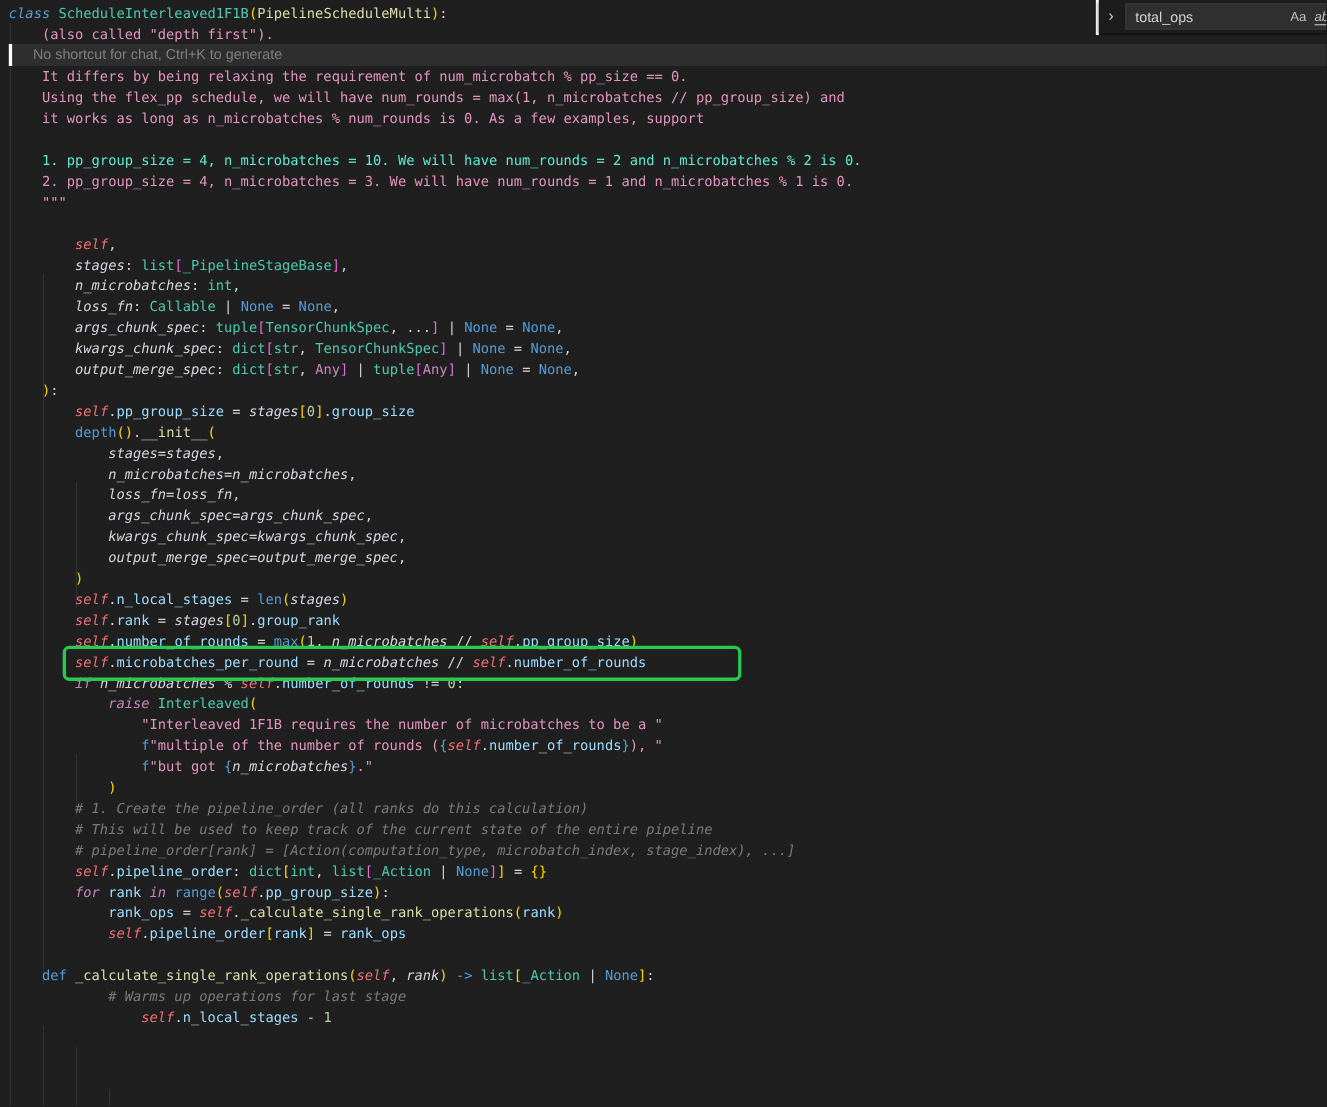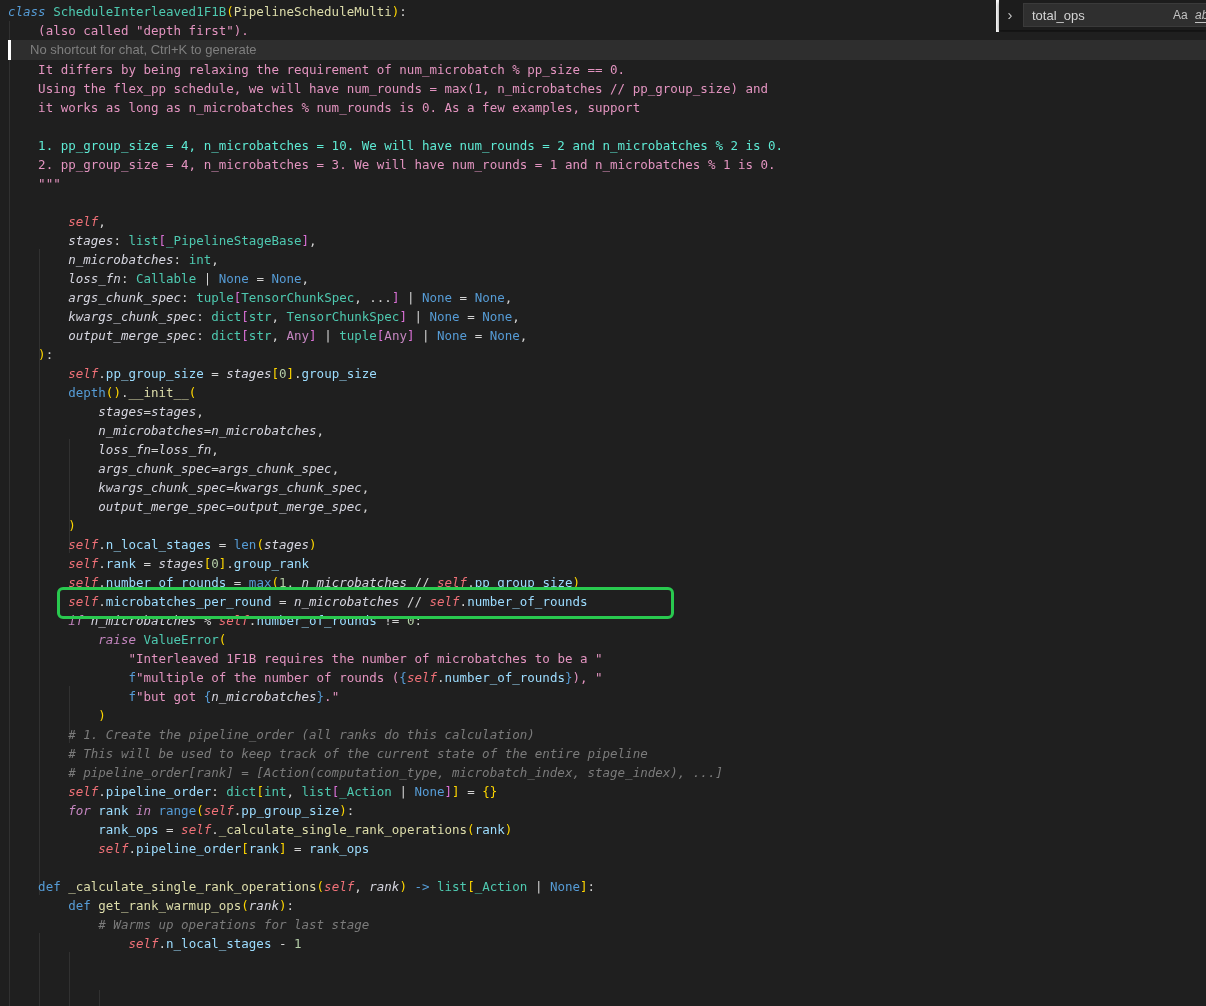--- a/index.html
+++ b/index.html
@@ -74,35 +74,34 @@
       <div class="row"><span style="color: rgb(212, 212, 212);">            </span><span style="color: rgb(214, 214, 224); font-style: italic;">loss_fn</span><span style="color: rgb(212, 212, 212);">=</span><span style="color: rgb(214, 214, 224); font-style: italic;">loss_fn</span><span style="color: rgb(212, 212, 212);">,</span></div>
       <div class="row"><span style="color: rgb(212, 212, 212);">            </span><span style="color: rgb(214, 214, 224); font-style: italic;">args_chunk_spec</span><span style="color: rgb(212, 212, 212);">=</span><span style="color: rgb(214, 214, 224); font-style: italic;">args_chunk_spec</span><span style="color: rgb(212, 212, 212);">,</span></div>
       <div class="row"><span style="color: rgb(212, 212, 212);">            </span><span style="color: rgb(214, 214, 224); font-style: italic;">kwargs_chunk_spec</span><span style="color: rgb(212, 212, 212);">=</span><span style="color: rgb(214, 214, 224); font-style: italic;">kwargs_chunk_spec</span><span style="color: rgb(212, 212, 212);">,</span></div>
       <div class="row"><span style="color: rgb(212, 212, 212);">            </span><span style="color: rgb(214, 214, 224); font-style: italic;">output_merge_spec</span><span style="color: rgb(212, 212, 212);">=</span><span style="color: rgb(214, 214, 224); font-style: italic;">output_merge_spec</span><span style="color: rgb(212, 212, 212);">,</span></div>
       <div class="row"><span style="color: rgb(212, 212, 212);">        </span><span style="color: rgb(255, 215, 0);">)</span></div>
       <div class="row"><span style="color: rgb(212, 212, 212);">        </span><span style="color: rgb(240, 113, 120); font-style: italic;">self</span><span style="color: rgb(212, 212, 212);">.</span><span style="color: rgb(156, 220, 254);">n_local_stages</span><span style="color: rgb(212, 212, 212);"> = </span><span style="color: rgb(86, 156, 214);">len</span><span style="color: rgb(255, 215, 0);">(</span><span style="color: rgb(214, 214, 224); font-style: italic;">stages</span><span style="color: rgb(255, 215, 0);">)</span></div>
       <div class="row"><span style="color: rgb(212, 212, 212);">        </span><span style="color: rgb(240, 113, 120); font-style: italic;">self</span><span style="color: rgb(212, 212, 212);">.</span><span style="color: rgb(156, 220, 254);">rank</span><span style="color: rgb(212, 212, 212);"> = </span><span style="color: rgb(214, 214, 224); font-style: italic;">stages</span><span style="color: rgb(255, 215, 0);">[</span><span style="color: rgb(181, 206, 168);">0</span><span style="color: rgb(255, 215, 0);">]</span><span style="color: rgb(212, 212, 212);">.</span><span style="color: rgb(156, 220, 254);">group_rank</span></div>
       <div class="row"><span style="color: rgb(212, 212, 212);">        </span><span style="color: rgb(240, 113, 120); font-style: italic;">self</span><span style="color: rgb(212, 212, 212);">.</span><span style="color: rgb(156, 220, 254);">number_of_rounds</span><span style="color: rgb(212, 212, 212);"> = </span><span style="color: rgb(86, 156, 214);">max</span><span style="color: rgb(255, 215, 0);">(</span><span style="color: rgb(181, 206, 168);">1</span><span style="color: rgb(212, 212, 212);">, </span><span style="color: rgb(214, 214, 224); font-style: italic;">n_microbatches</span><span style="color: rgb(212, 212, 212);"> // </span><span style="color: rgb(240, 113, 120); font-style: italic;">self</span><span style="color: rgb(212, 212, 212);">.</span><span style="color: rgb(156, 220, 254);">pp_group_size</span><span style="color: rgb(255, 215, 0);">)</span></div>
       <div class="row" style="z-index: 6;"><span style="color: rgb(212, 212, 212);">        </span><span style="color: rgb(240, 113, 120); font-style: italic;">self</span><span style="color: rgb(212, 212, 212);">.</span><span style="color: rgb(156, 220, 254);">microbatches_per_round</span><span style="color: rgb(212, 212, 212);"> = </span><span style="color: rgb(214, 214, 224); font-style: italic;">n_microbatches</span><span style="color: rgb(212, 212, 212);"> // </span><span style="color: rgb(240, 113, 120); font-style: italic;">self</span><span style="color: rgb(212, 212, 212);">.</span><span style="color: rgb(156, 220, 254);">number_of_rounds</span><div class="green-box" style="border-color: rgb(41, 201, 79);"></div></div>
       <div class="row"><span style="color: rgb(212, 212, 212);">        </span><span style="color: rgb(197, 134, 192); font-style: italic;">if </span><span style="color: rgb(214, 214, 224); font-style: italic;">n_microbatches</span><span style="color: rgb(212, 212, 212);"> % </span><span style="color: rgb(240, 113, 120); font-style: italic;">self</span><span style="color: rgb(212, 212, 212);">.</span><span style="color: rgb(156, 220, 254);">number_of_rounds</span><span style="color: rgb(212, 212, 212);"> != </span><span style="color: rgb(181, 206, 168);">0</span><span style="color: rgb(212, 212, 212);">:</span></div>
-      <div class="row"><span style="color: rgb(212, 212, 212);">            </span><span style="color: rgb(197, 134, 192); font-style: italic;">raise </span><span style="color: rgb(78, 201, 176);">ValueError</span><span style="color: rgb(255, 215, 0);">(</span></div>
+      <div class="row"><span style="color: rgb(212, 212, 212);">            </span><span style="color: rgb(197, 134, 192); font-style: italic;">raise </span><span style="color: rgb(78, 201, 176);">Interleaved</span><span style="color: rgb(255, 215, 0);">(</span></div>
       <div class="row"><span style="color: rgb(212, 212, 212);">                </span><span style="color: rgb(227, 148, 192);">"Interleaved 1F1B requires the number of microbatches to be a "</span></div>
       <div class="row"><span style="color: rgb(212, 212, 212);">                </span><span style="color: rgb(86, 156, 214);">f</span><span style="color: rgb(227, 148, 192);">"multiple of the number of rounds (</span><span style="color: rgb(86, 156, 214);">{</span><span style="color: rgb(240, 113, 120); font-style: italic;">self</span><span style="color: rgb(212, 212, 212);">.</span><span style="color: rgb(156, 220, 254);">number_of_rounds</span><span style="color: rgb(86, 156, 214);">}</span><span style="color: rgb(227, 148, 192);">), "</span></div>
       <div class="row"><span style="color: rgb(212, 212, 212);">                </span><span style="color: rgb(86, 156, 214);">f</span><span style="color: rgb(227, 148, 192);">"but got </span><span style="color: rgb(86, 156, 214);">{</span><span style="color: rgb(214, 214, 224); font-style: italic;">n_microbatches</span><span style="color: rgb(86, 156, 214);">}</span><span style="color: rgb(227, 148, 192);">."</span></div>
       <div class="row"><span style="color: rgb(212, 212, 212);">            </span><span style="color: rgb(255, 215, 0);">)</span></div>
       <div class="row"><span style="color: rgb(123, 123, 123); font-style: italic;">        # 1. Create the pipeline_order (all ranks do this calculation)</span></div>
       <div class="row"><span style="color: rgb(123, 123, 123); font-style: italic;">        # This will be used to keep track of the current state of the entire pipeline</span></div>
       <div class="row"><span style="color: rgb(123, 123, 123); font-style: italic;">        # pipeline_order[rank] = [Action(computation_type, microbatch_index, stage_index), ...]</span></div>
       <div class="row"><span style="color: rgb(212, 212, 212);">        </span><span style="color: rgb(240, 113, 120); font-style: italic;">self</span><span style="color: rgb(212, 212, 212);">.</span><span style="color: rgb(156, 220, 254);">pipeline_order</span><span style="color: rgb(212, 212, 212);">: </span><span style="color: rgb(78, 201, 176);">dict</span><span style="color: rgb(255, 215, 0);">[</span><span style="color: rgb(78, 201, 176);">int</span><span style="color: rgb(212, 212, 212);">, </span><span style="color: rgb(78, 201, 176);">list</span><span style="color: rgb(218, 112, 214);">[</span><span style="color: rgb(78, 201, 176);">_Action</span><span style="color: rgb(212, 212, 212);"> | </span><span style="color: rgb(86, 156, 214);">None</span><span style="color: rgb(218, 112, 214);">]</span><span style="color: rgb(255, 215, 0);">]</span><span style="color: rgb(212, 212, 212);"> = </span><span style="color: rgb(255, 215, 0);">{}</span></div>
       <div class="row"><span style="color: rgb(212, 212, 212);">        </span><span style="color: rgb(197, 134, 192); font-style: italic;">for </span><span style="color: rgb(156, 220, 254);">rank</span><span style="color: rgb(197, 134, 192); font-style: italic;"> in </span><span style="color: rgb(86, 156, 214);">range</span><span style="color: rgb(255, 215, 0);">(</span><span style="color: rgb(240, 113, 120); font-style: italic;">self</span><span style="color: rgb(212, 212, 212);">.</span><span style="color: rgb(156, 220, 254);">pp_group_size</span><span style="color: rgb(255, 215, 0);">)</span><span style="color: rgb(212, 212, 212);">:</span></div>
       <div class="row"><span style="color: rgb(212, 212, 212);">            </span><span style="color: rgb(156, 220, 254);">rank_ops</span><span style="color: rgb(212, 212, 212);"> = </span><span style="color: rgb(240, 113, 120); font-style: italic;">self</span><span style="color: rgb(212, 212, 212);">.</span><span style="color: rgb(220, 220, 170);">_calculate_single_rank_operations</span><span style="color: rgb(255, 215, 0);">(</span><span style="color: rgb(156, 220, 254);">rank</span><span style="color: rgb(255, 215, 0);">)</span></div>
       <div class="row"><span style="color: rgb(212, 212, 212);">            </span><span style="color: rgb(240, 113, 120); font-style: italic;">self</span><span style="color: rgb(212, 212, 212);">.</span><span style="color: rgb(156, 220, 254);">pipeline_order</span><span style="color: rgb(255, 215, 0);">[</span><span style="color: rgb(156, 220, 254);">rank</span><span style="color: rgb(255, 215, 0);">]</span><span style="color: rgb(212, 212, 212);"> = </span><span style="color: rgb(156, 220, 254);">rank_ops</span></div>
       <div class="row"></div>
       <div class="row"><span style="color: rgb(86, 156, 214);">    def </span><span style="color: rgb(220, 220, 170);">_calculate_single_rank_operations</span><span style="color: rgb(255, 215, 0);">(</span><span style="color: rgb(240, 113, 120); font-style: italic;">self</span><span style="color: rgb(212, 212, 212);">, </span><span style="color: rgb(214, 214, 224); font-style: italic;">rank</span><span style="color: rgb(255, 215, 0);">)</span><span style="color: rgb(212, 212, 212);"> </span><span style="color: rgb(86, 156, 214);">-&gt;</span><span style="color: rgb(212, 212, 212);"> </span><span style="color: rgb(78, 201, 176);">list</span><span style="color: rgb(255, 215, 0);">[</span><span style="color: rgb(78, 201, 176);">_Action</span><span style="color: rgb(212, 212, 212);"> | </span><span style="color: rgb(86, 156, 214);">None</span><span style="color: rgb(255, 215, 0);">]</span><span style="color: rgb(212, 212, 212);">:</span></div>
-      <div class="row"><span style="color: rgb(86, 156, 214);">        def </span><span style="color: rgb(220, 220, 170);">get_rank_warmup_ops</span><span style="color: rgb(255, 215, 0);">(</span><span style="color: rgb(214, 214, 224); font-style: italic;">rank</span><span style="color: rgb(255, 215, 0);">)</span><span style="color: rgb(212, 212, 212);">:</span></div>
       <div class="row"><span style="color: rgb(123, 123, 123); font-style: italic;">            # Warms up operations for last stage</span></div>
       <div class="row"><span style="color: rgb(212, 212, 212);">                </span><span style="color: rgb(240, 113, 120); font-style: italic;">self</span><span style="color: rgb(212, 212, 212);">.</span><span style="color: rgb(156, 220, 254);">n_local_stages</span><span style="color: rgb(212, 212, 212);"> - </span><span style="color: rgb(181, 206, 168);">1</span></div>
     </div>
 
   <div id="find-widget">
     <div id="find-sash"></div>
     <div id="find-panel">
       <div id="find-toggle">›</div>
       <input id="find-input" readonly="" value="total_ops" style="">
       <div class="find-icon" id="icon-match-case">Aa</div>

